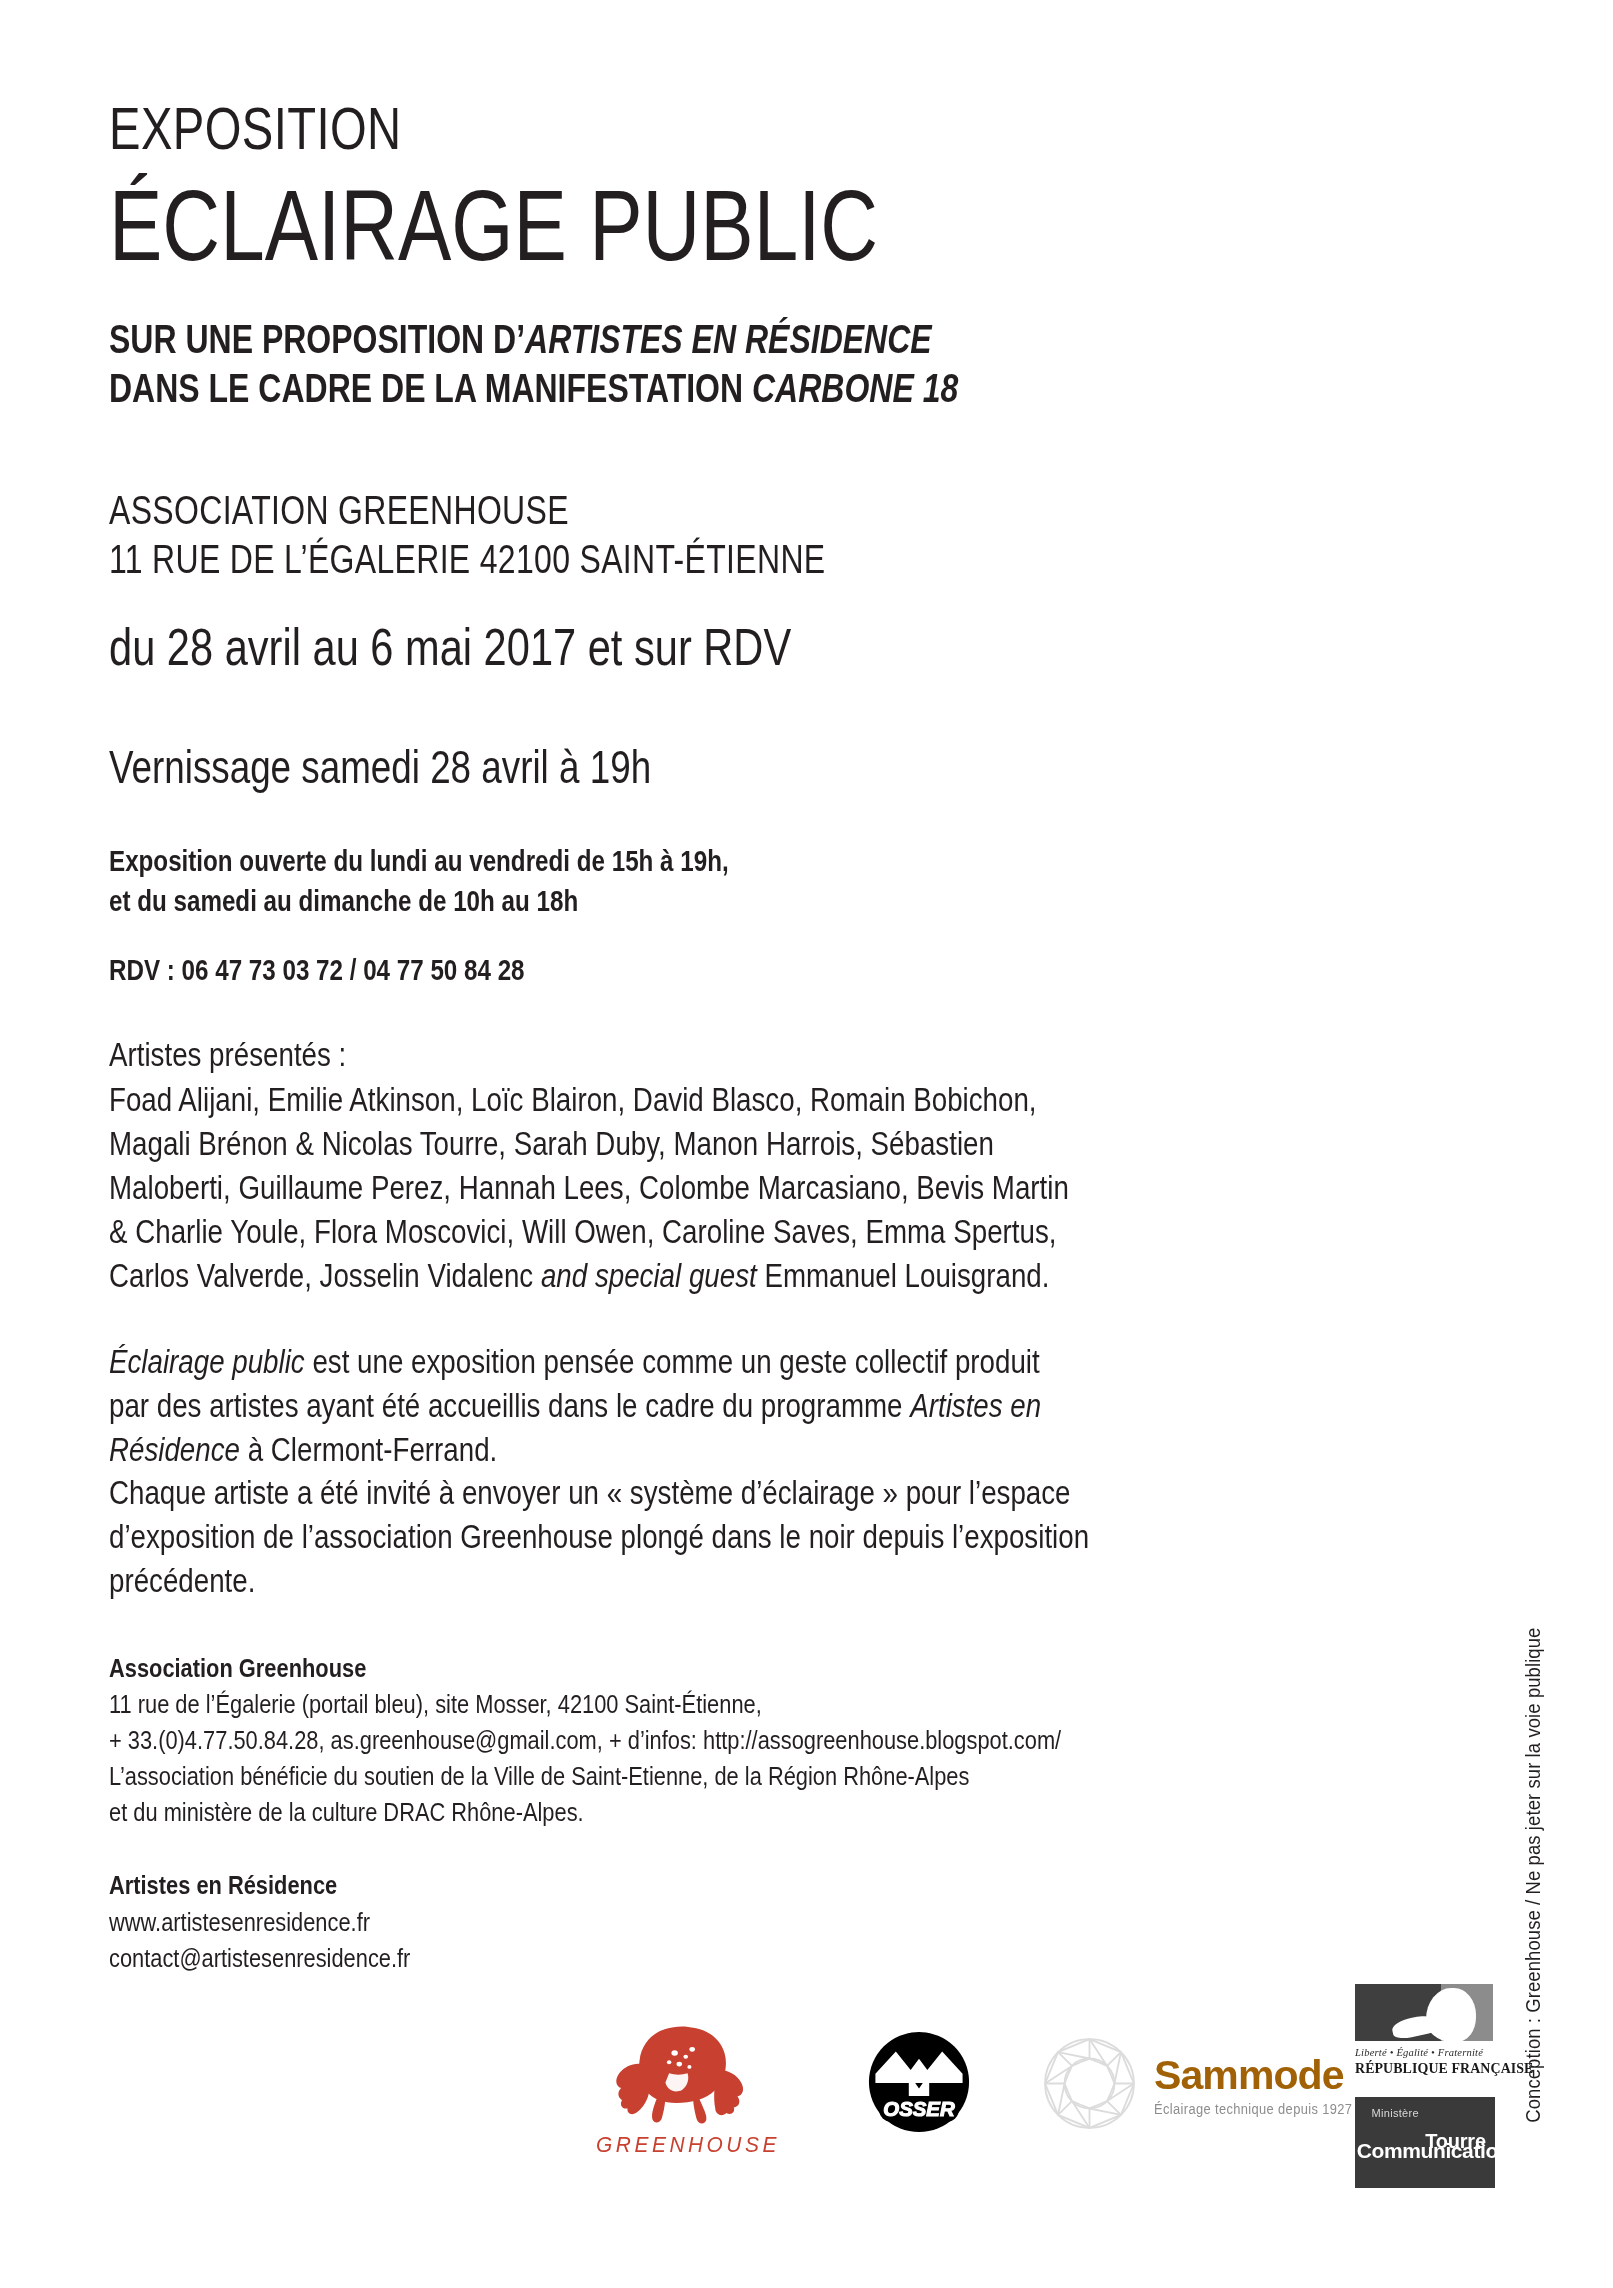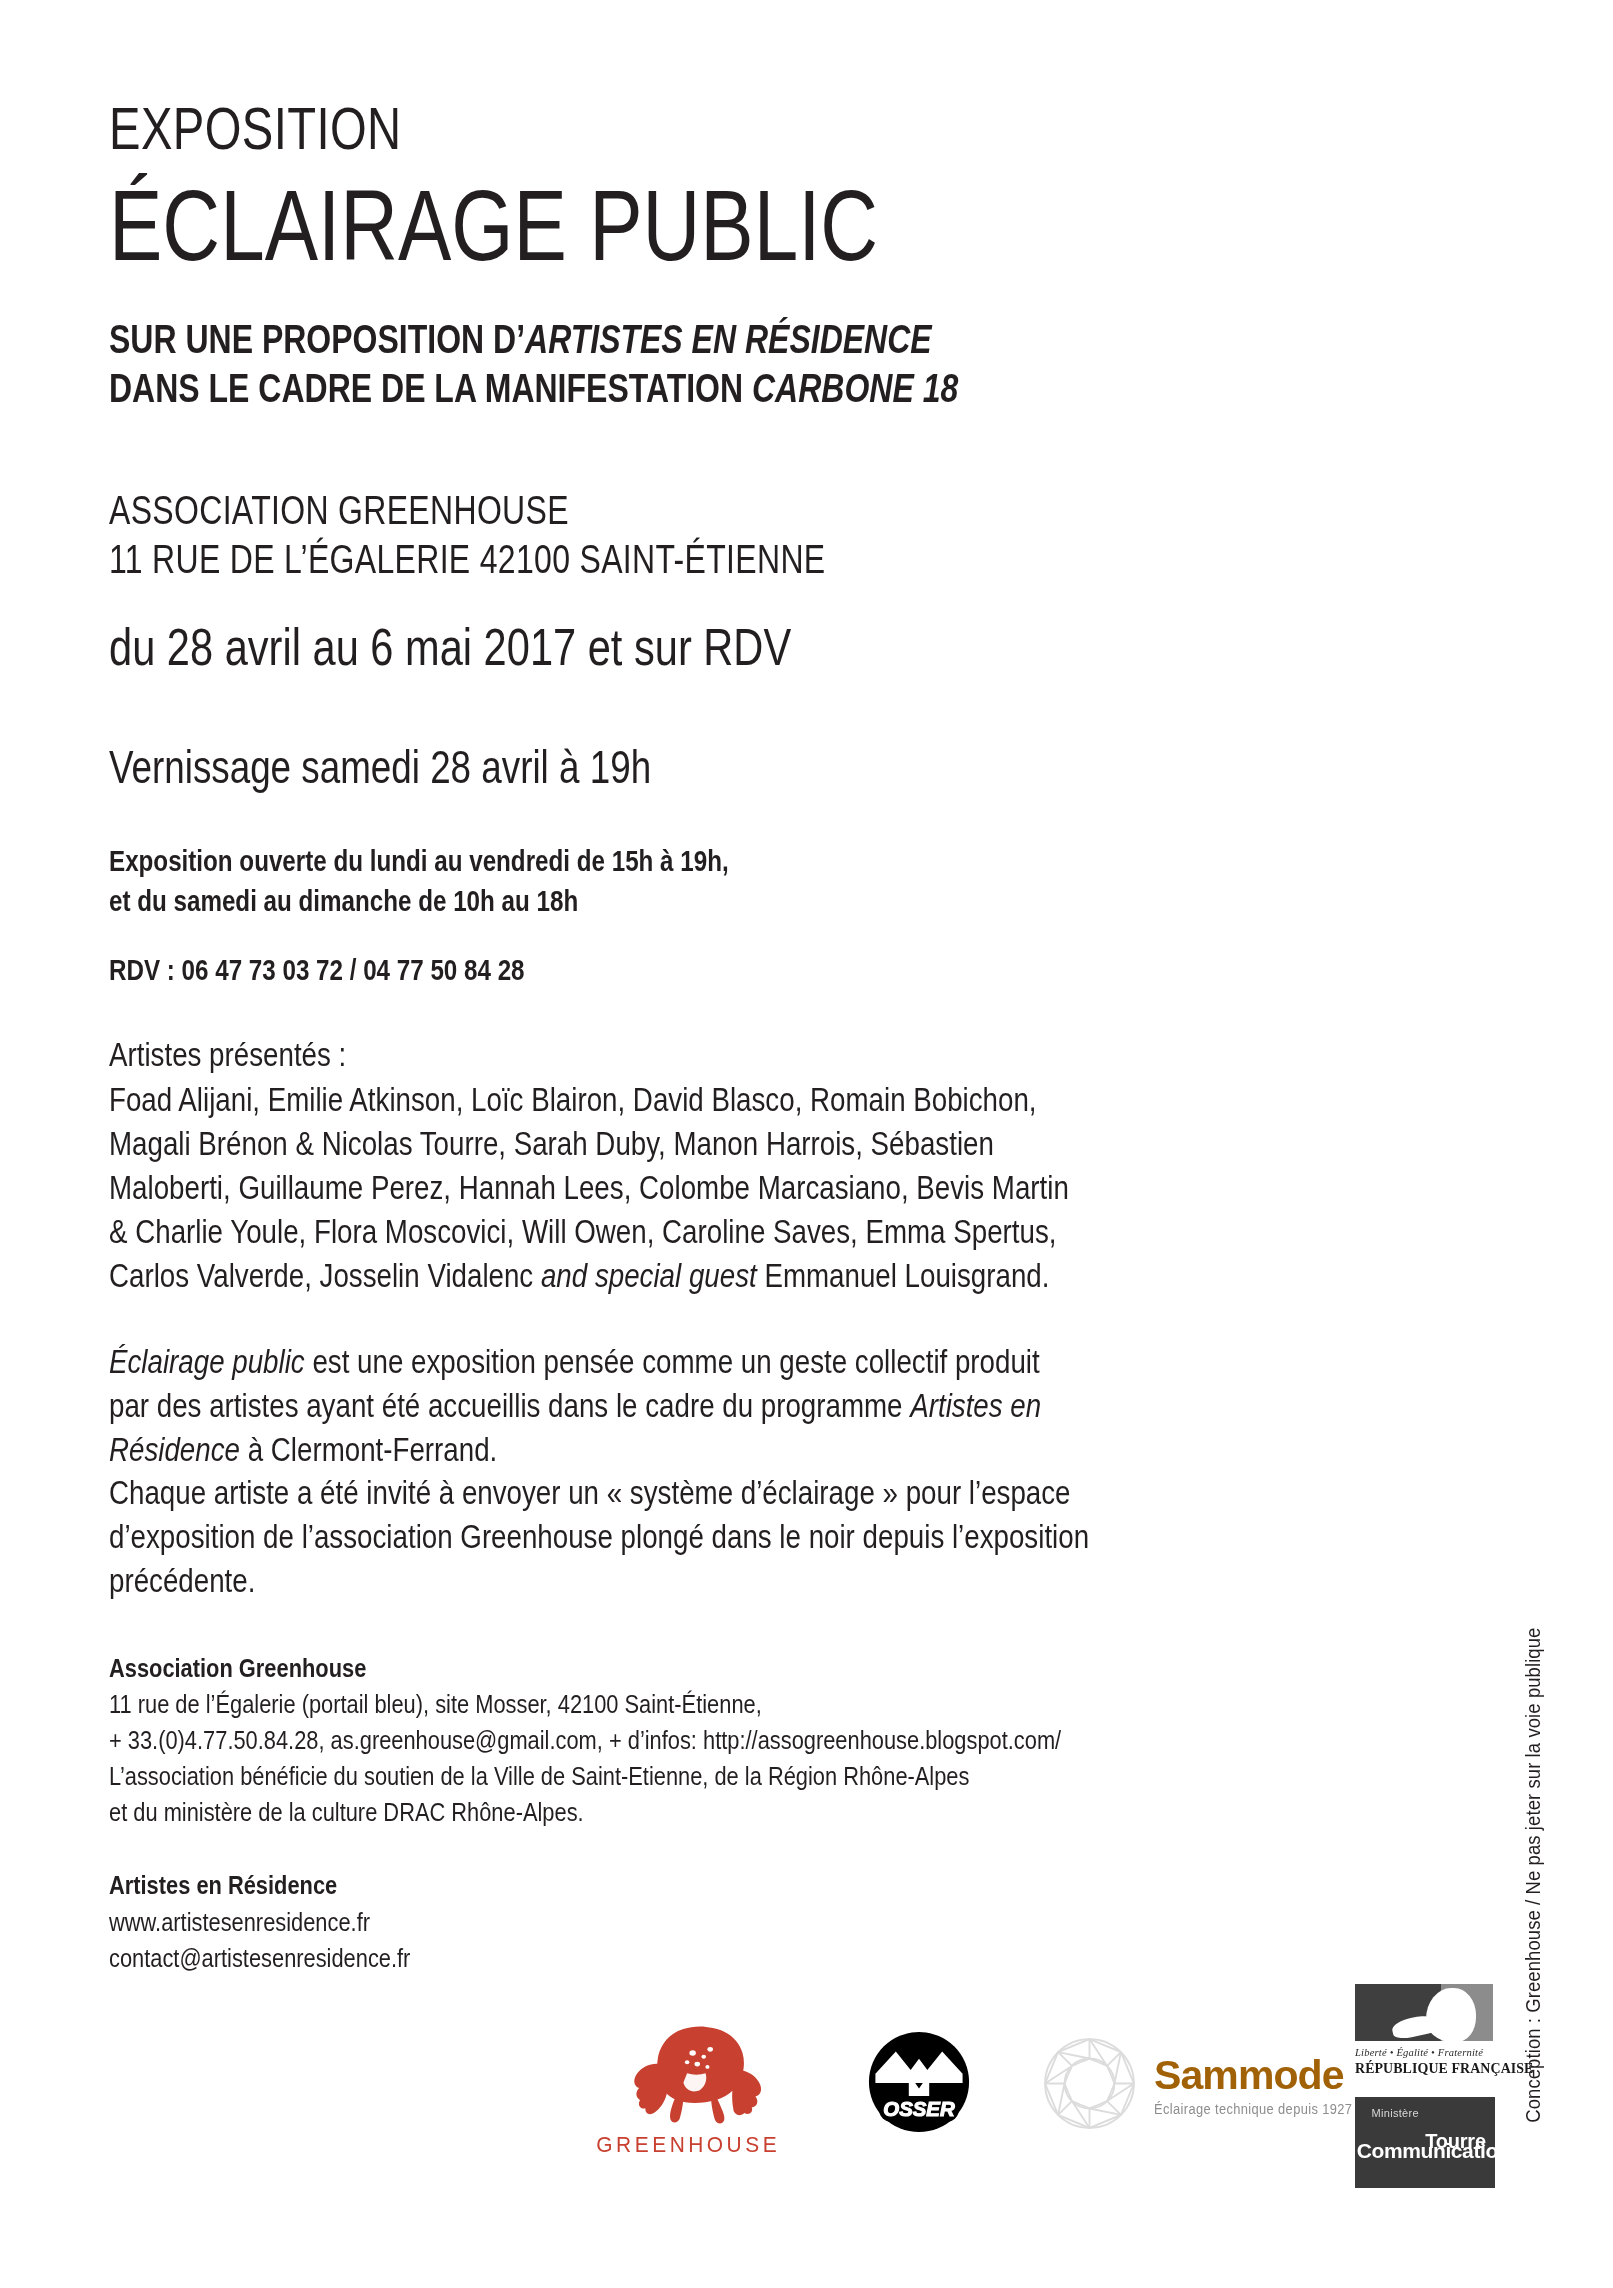--- a/index.html
+++ b/index.html
@@ -186,21 +186,21 @@
   .logos {
     position: absolute;
     left: 591px;
     top: 2007px;
     width: 923px;
     height: 203px;
   }
   .logo {
     position: absolute;
   }
-  .logo-greenhouse { left: 0px; top: 9.2px; width: 194px; text-align: right; }
+  .logo-greenhouse { left: 0px; top: 9.2px; width: 194px; text-align: center; font-style: italic; }
   .gh-word {
     font-size: 22px;
     letter-spacing: 3.7px;
     color: #c8402f;
     margin-top: 1.8px;
     transform: scaleX(0.95);
   }
   .logo-mosser { left: 277px; top: 24px; }
   .logo-sammode { left: 452px; top: 28px; width: 332px; }
   .sam-word {

